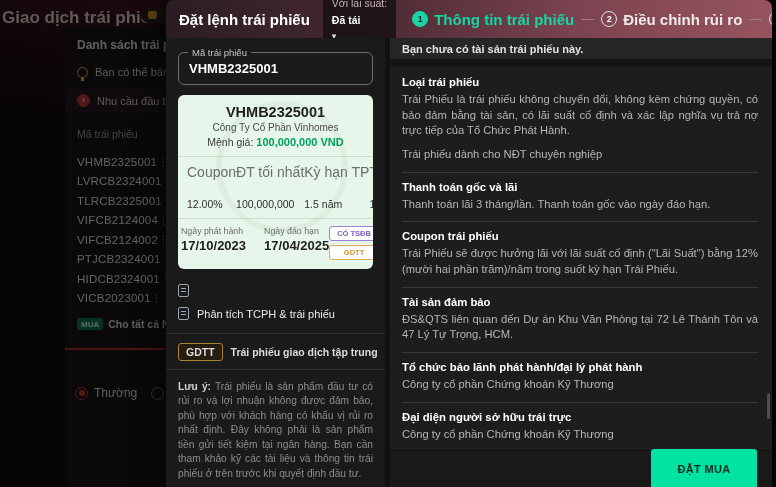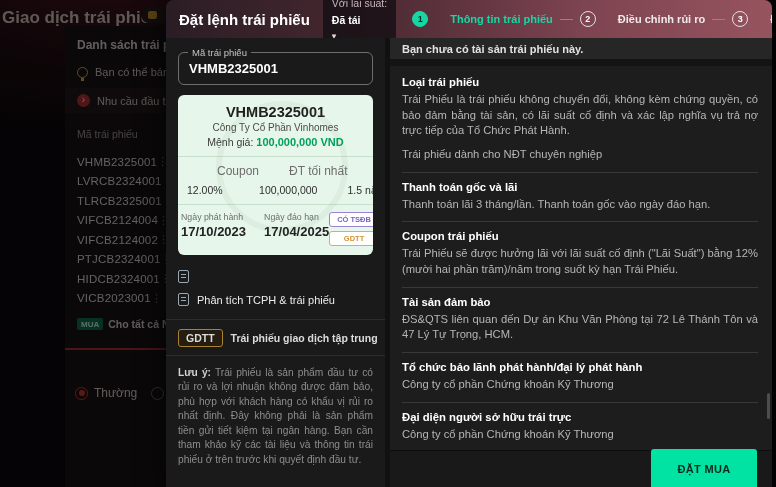--- a/index.html
+++ b/index.html
@@ -42,40 +42,40 @@
   .m-title{margin-left:13px;font-size:15px;font-weight:bold;color:#fff;white-space:nowrap;}
   .rate-select{margin-left:13px;display:flex;align-items:flex-start;gap:5px;background:rgba(18,14,18,.78);border-radius:4px;padding:4px 9px;font-size:10.5px;white-space:nowrap;cursor:pointer;flex-direction:column;}
   .rate-select .lbl{color:#c9b6bd;}
   .rate-select .val{color:#fff;font-weight:bold;}
   .rate-select .caret{color:#ddd;font-size:9px;}
   .steps{display:flex;align-items:center;margin-left:16px;}
   .step{display:flex;align-items:center;}
   .step .conn{width:13px;height:1px;background:#9b7f86;margin:0 7px;}
   .step:first-child .conn{display:none;}
   .step .circ{width:16px;height:16px;border-radius:50%;border:1.5px solid #e2e2e2;color:#fff;font-size:9px;font-weight:bold;display:flex;align-items:center;justify-content:center;flex:0 0 auto;}
-  .step .slabel{margin-left:22px;font-size:11px;font-weight:bold;color:#f0eaea;white-space:nowrap;}
+  .step .slabel{margin-left:6px;font-size:15px;font-weight:bold;color:#f0eaea;white-space:nowrap;}
   .step.active .circ{background:#16d7a3;border-color:#16d7a3;color:#0b2b21;}
   .step.active .slabel{color:#16d7a3;}
 
   .m-body{flex:1;display:flex;min-height:0;}
   
   .pane-left{width:219px;flex:0 0 auto;background:#1b1a1a;padding:9px 12px 0 12px;}
   .field{position:relative;border:1px solid #6e6e6e;border-radius:6px;height:33px;margin-top:5px;}
   .field label{position:absolute;left:9px;top:-6px;background:#1b1a1a;padding:0 4px;font-size:9.5px;color:#c4c4c4;}
   .field input{width:100%;height:100%;background:transparent;border:0;outline:none;color:#fff;font-size:13px;font-weight:bold;padding:0 10px;}
   .bond-card{margin-top:10px;background:#e7f6ea;border-radius:6px;color:#2c2c2c;position:relative;overflow:hidden;}
   .bond-card::after{content:"";position:absolute;left:50%;top:6px;width:120px;height:120px;margin-left:-60px;border:6px solid rgba(60,120,80,.06);border-radius:50%;pointer-events:none;}
   .bc-top{text-align:center;padding:9px 8px 8px;border-bottom:1px solid #c9dfcd;}
   .bc-code{font-size:14.5px;font-weight:bold;color:#1f1f1f;}
   .bc-issuer{font-size:10px;color:#4a4a4a;margin-top:2px;}
   .bc-par{font-size:10.5px;color:#3a3a3a;margin-top:3px;}
   .bc-par b{color:#00a05c;font-size:11px;}
   .bc-stats{display:flex;justify-content:space-between;padding:7px 9px 8px;border-bottom:1px solid #c9dfcd;}
-  .stat .sl{font-size:12px;color:#6d6d6d;white-space:nowrap;margin-left:30px;}
-  .stat .sv{font-size:10.5px;color:#2e2e2e;margin-top:6px;white-space:nowrap;}
+  .stat .sl{font-size:14px;color:#6d6d6d;white-space:nowrap;}
+  .stat .sv{font-size:10.5px;color:#2e2e2e;margin-top:18px;white-space:nowrap;}
   .bc-bottom{display:flex;padding:7px 3px 9px;align-items:flex-start;}
   .dcol .sl{font-size:8.8px;color:#6d6d6d;white-space:nowrap;}
   .dcol .dv{font-size:13px;font-weight:bold;color:#222;margin-top:2px;white-space:nowrap;}
   .dcol+.dcol{margin-left:18px;}
   .bc-badges{margin-left:auto;display:flex;flex-direction:column;gap:4px;}
   .pill{font-size:7.5px;font-weight:bold;text-align:center;padding:2px 7px;border-radius:3px;background:#fff;white-space:nowrap;}
   .pill.purple{color:#7b61c4;border:1px solid #9a83d6;}
   .pill.orange{color:#d3922f;border:1px solid #ddad57;}
   .doc-links{margin-top:10px;}
   .doc-link{display:flex;align-items:center;gap:8px;height:23px;cursor:pointer;}

